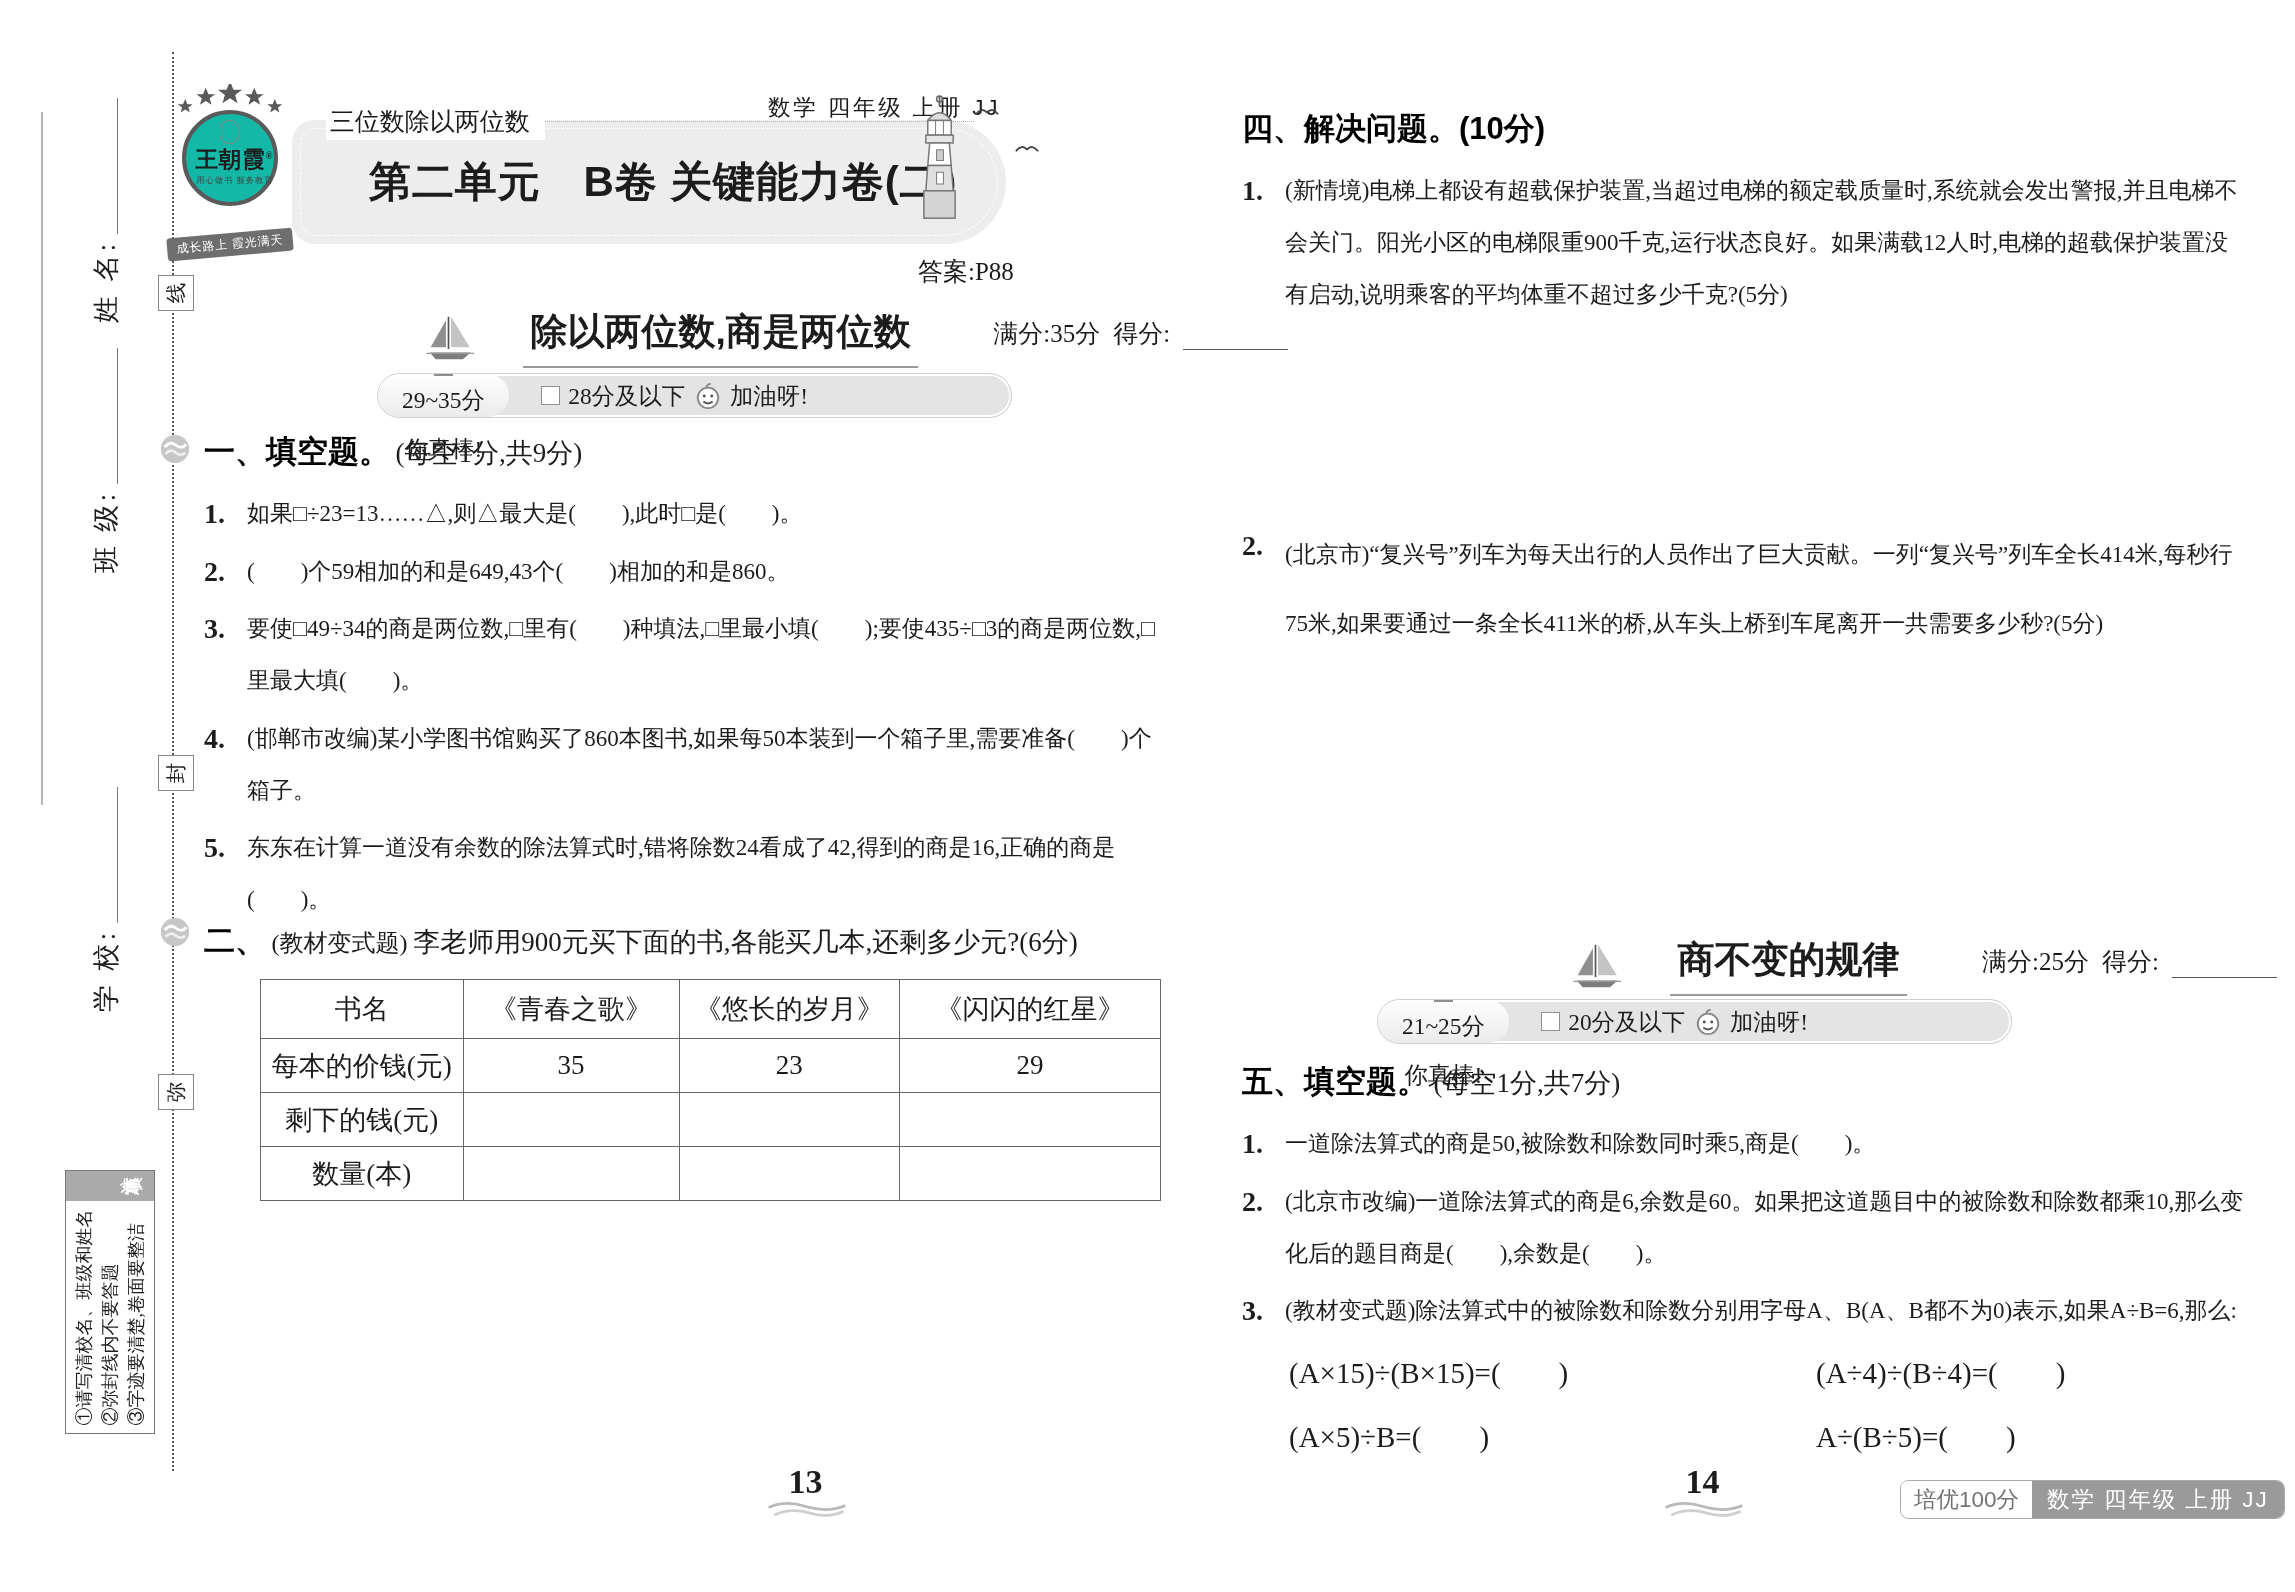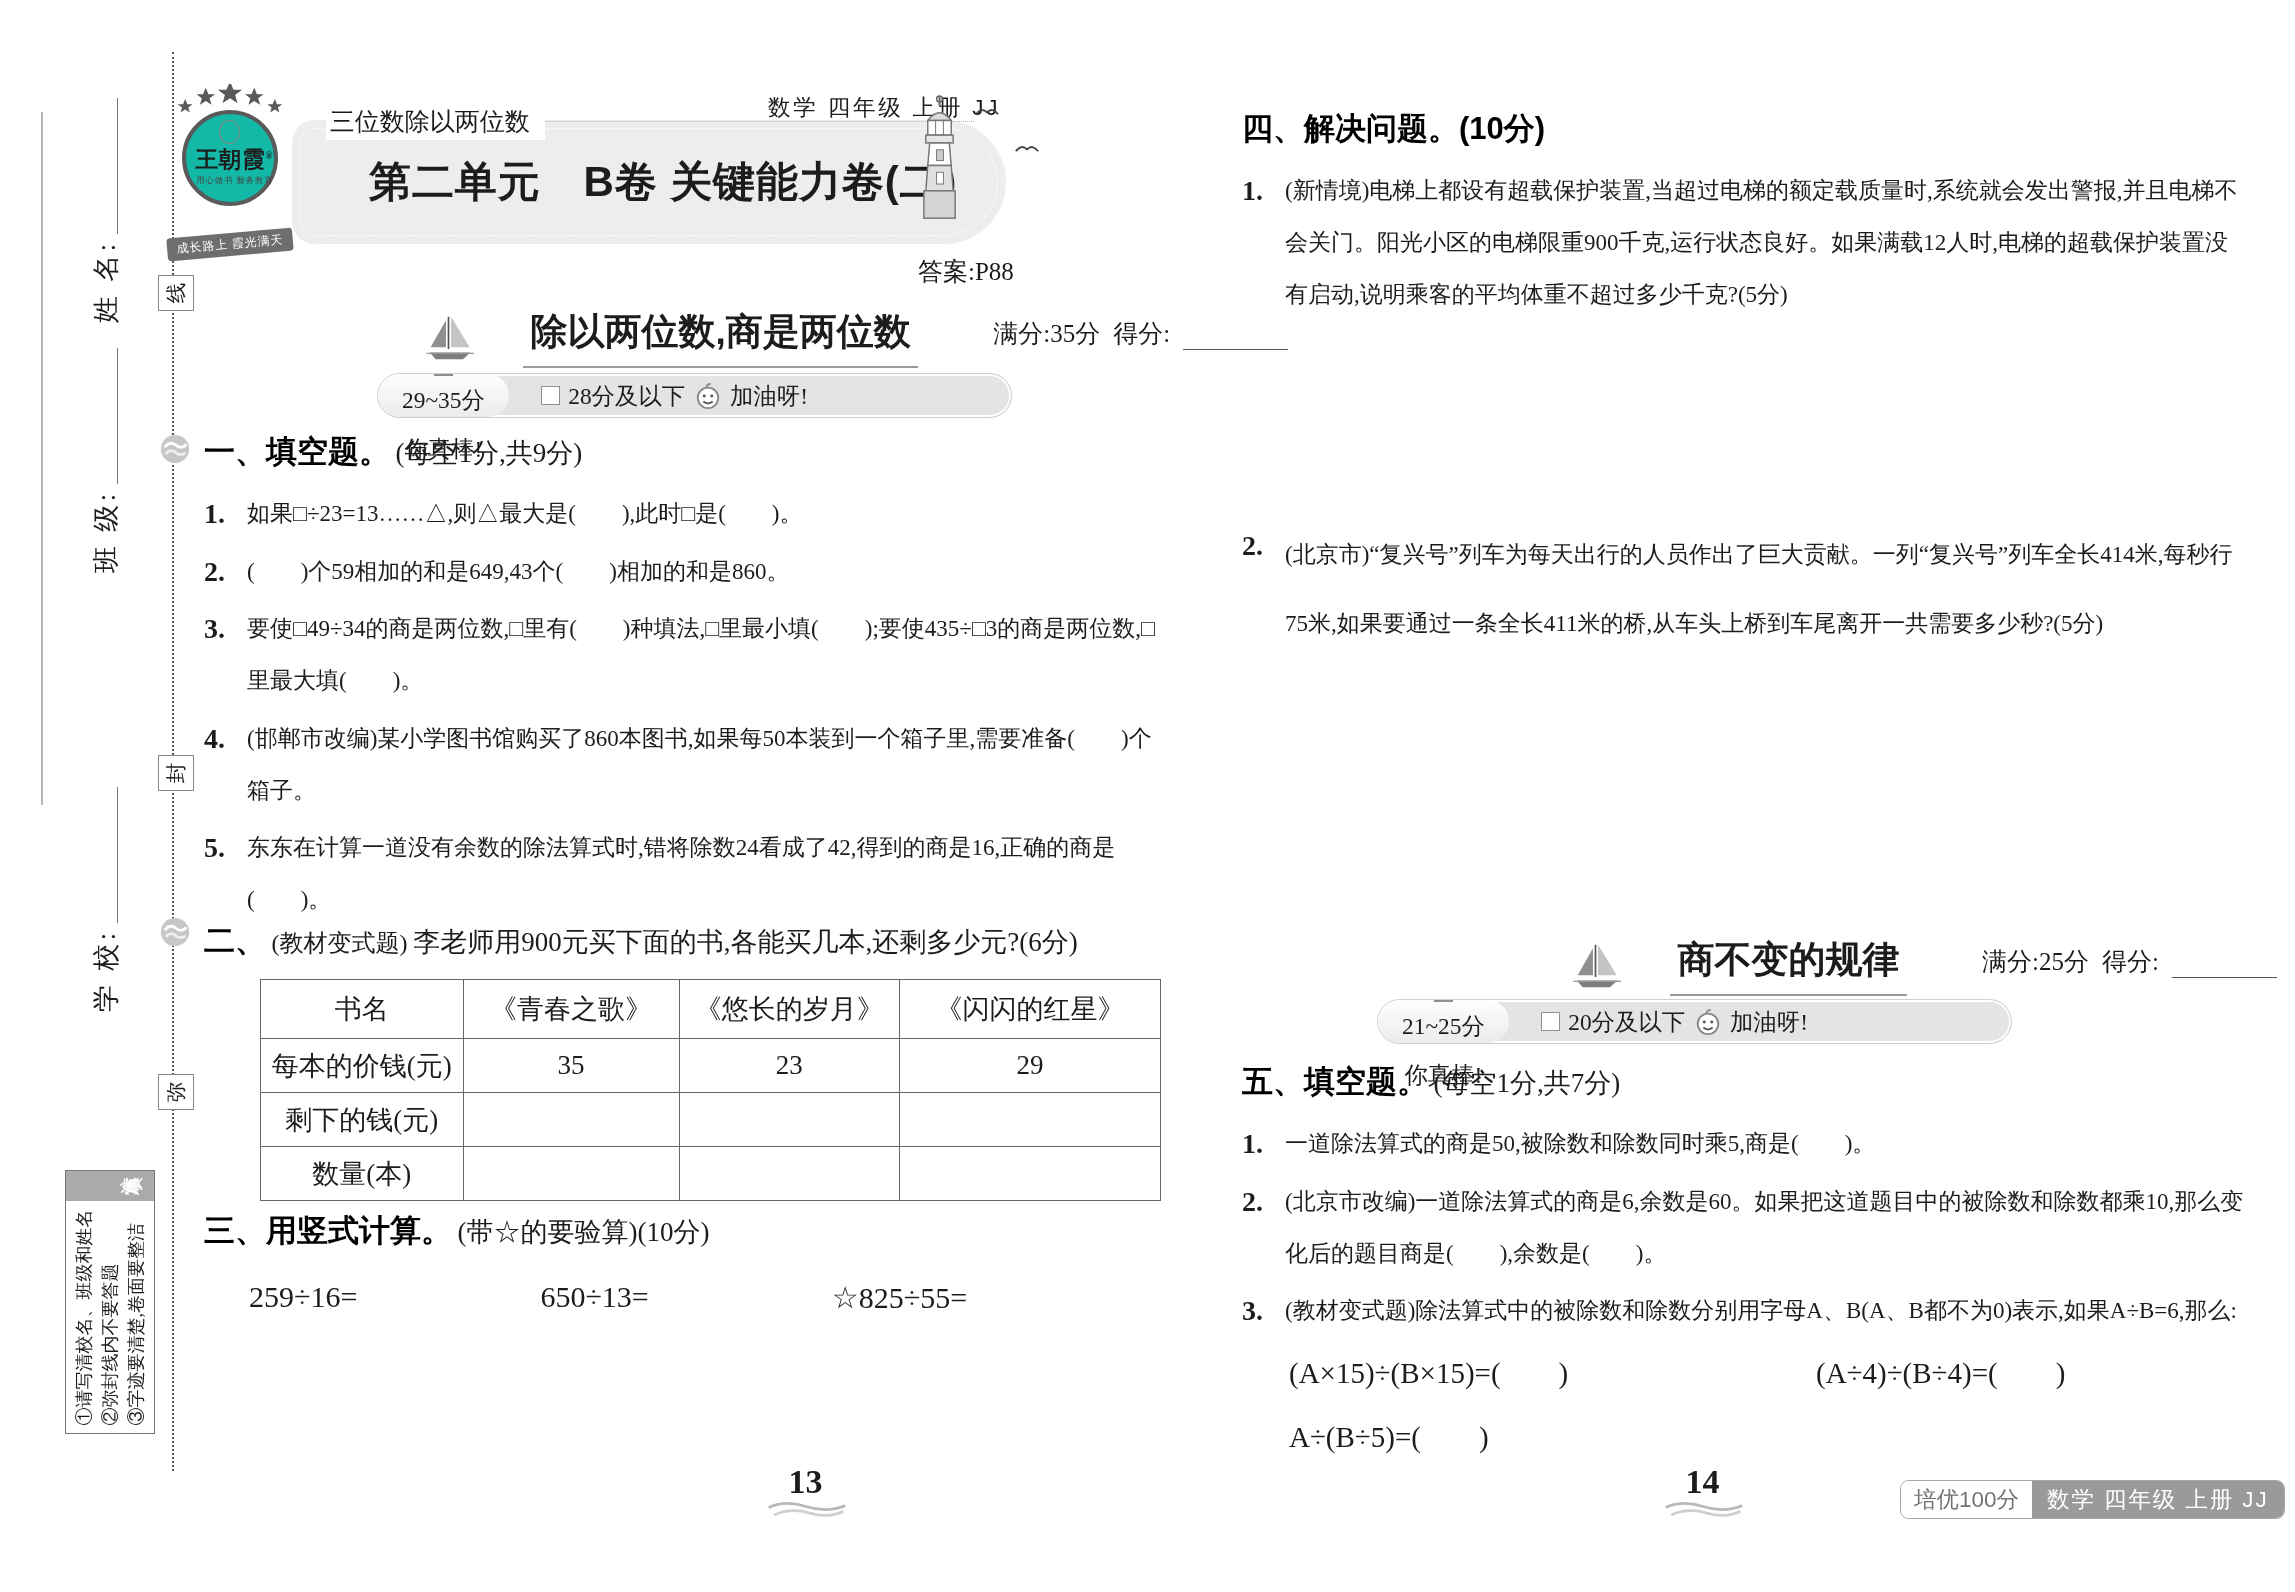--- a/index.html
+++ b/index.html
@@ -302,31 +302,20 @@
         <tr>
           <td>数量(本)</td>
           <td></td>
           <td></td>
           <td></td>
         </tr>
       </tbody>
     </table>
   </div>
 
-  <div class="block" style="left:204px;top:1210px;width:967px;">
-    <div class="q-head" style="margin-bottom:0;">
-      <span class="h-bold">三、用竖式计算。</span>
-      <span class="h-note">(带☆的要验算)(10分)</span>
-    </div>
-    <div class="calc-row">
-      <span>259÷16=</span>
-      <span>650÷13=</span>
-      <span>☆825÷55=</span>
-    </div>
-  </div>
 
   <div class="page-num" style="left:754px;top:1463px;">
     <span>13</span>
     <svg class="page-wave" viewBox="0 0 92 24">
       <path d="M6,9 Q24,1 46,8 T88,7" stroke="#b9b9b9" stroke-width="3" fill="none"></path>
       <path d="M12,17 Q30,9 50,15 T86,13" stroke="#cfcfcf" stroke-width="3" fill="none"></path>
     </svg>
   </div>
 
   <div class="block" style="left:1242px;top:108px;width:1006px;">
@@ -399,20 +388,21 @@
       <span class="q-num">2.</span>
       <div class="q-text">(北京市改编)一道除法算式的商是6,余数是60。如果把这道题目中的被除数和除数都乘10,那么变化后的题目商是(　　),余数是(　　)。</div>
     </div>
     <div class="q-item">
       <span class="q-num">3.</span>
       <div class="q-text">(教材变式题)除法算式中的被除数和除数分别用字母A、B(A、B都不为0)表示,如果A÷B=6,那么:</div>
     </div>
     <div class="formula-grid">
       <span>(A×15)÷(B×15)=(　　)</span>
       <span>(A÷4)÷(B÷4)=(　　)</span>
+      <span>(A×5)÷B=(　　)</span>
       <span>A÷(B÷5)=(　　)</span>
     </div>
   </div>
 
   <div class="page-num" style="left:1651px;top:1463px;">
     <span>14</span>
     <svg class="page-wave" viewBox="0 0 92 24">
       <path d="M6,9 Q24,1 46,8 T88,7" stroke="#b9b9b9" stroke-width="3" fill="none"></path>
       <path d="M12,17 Q30,9 50,15 T86,13" stroke="#cfcfcf" stroke-width="3" fill="none"></path>
     </svg>

